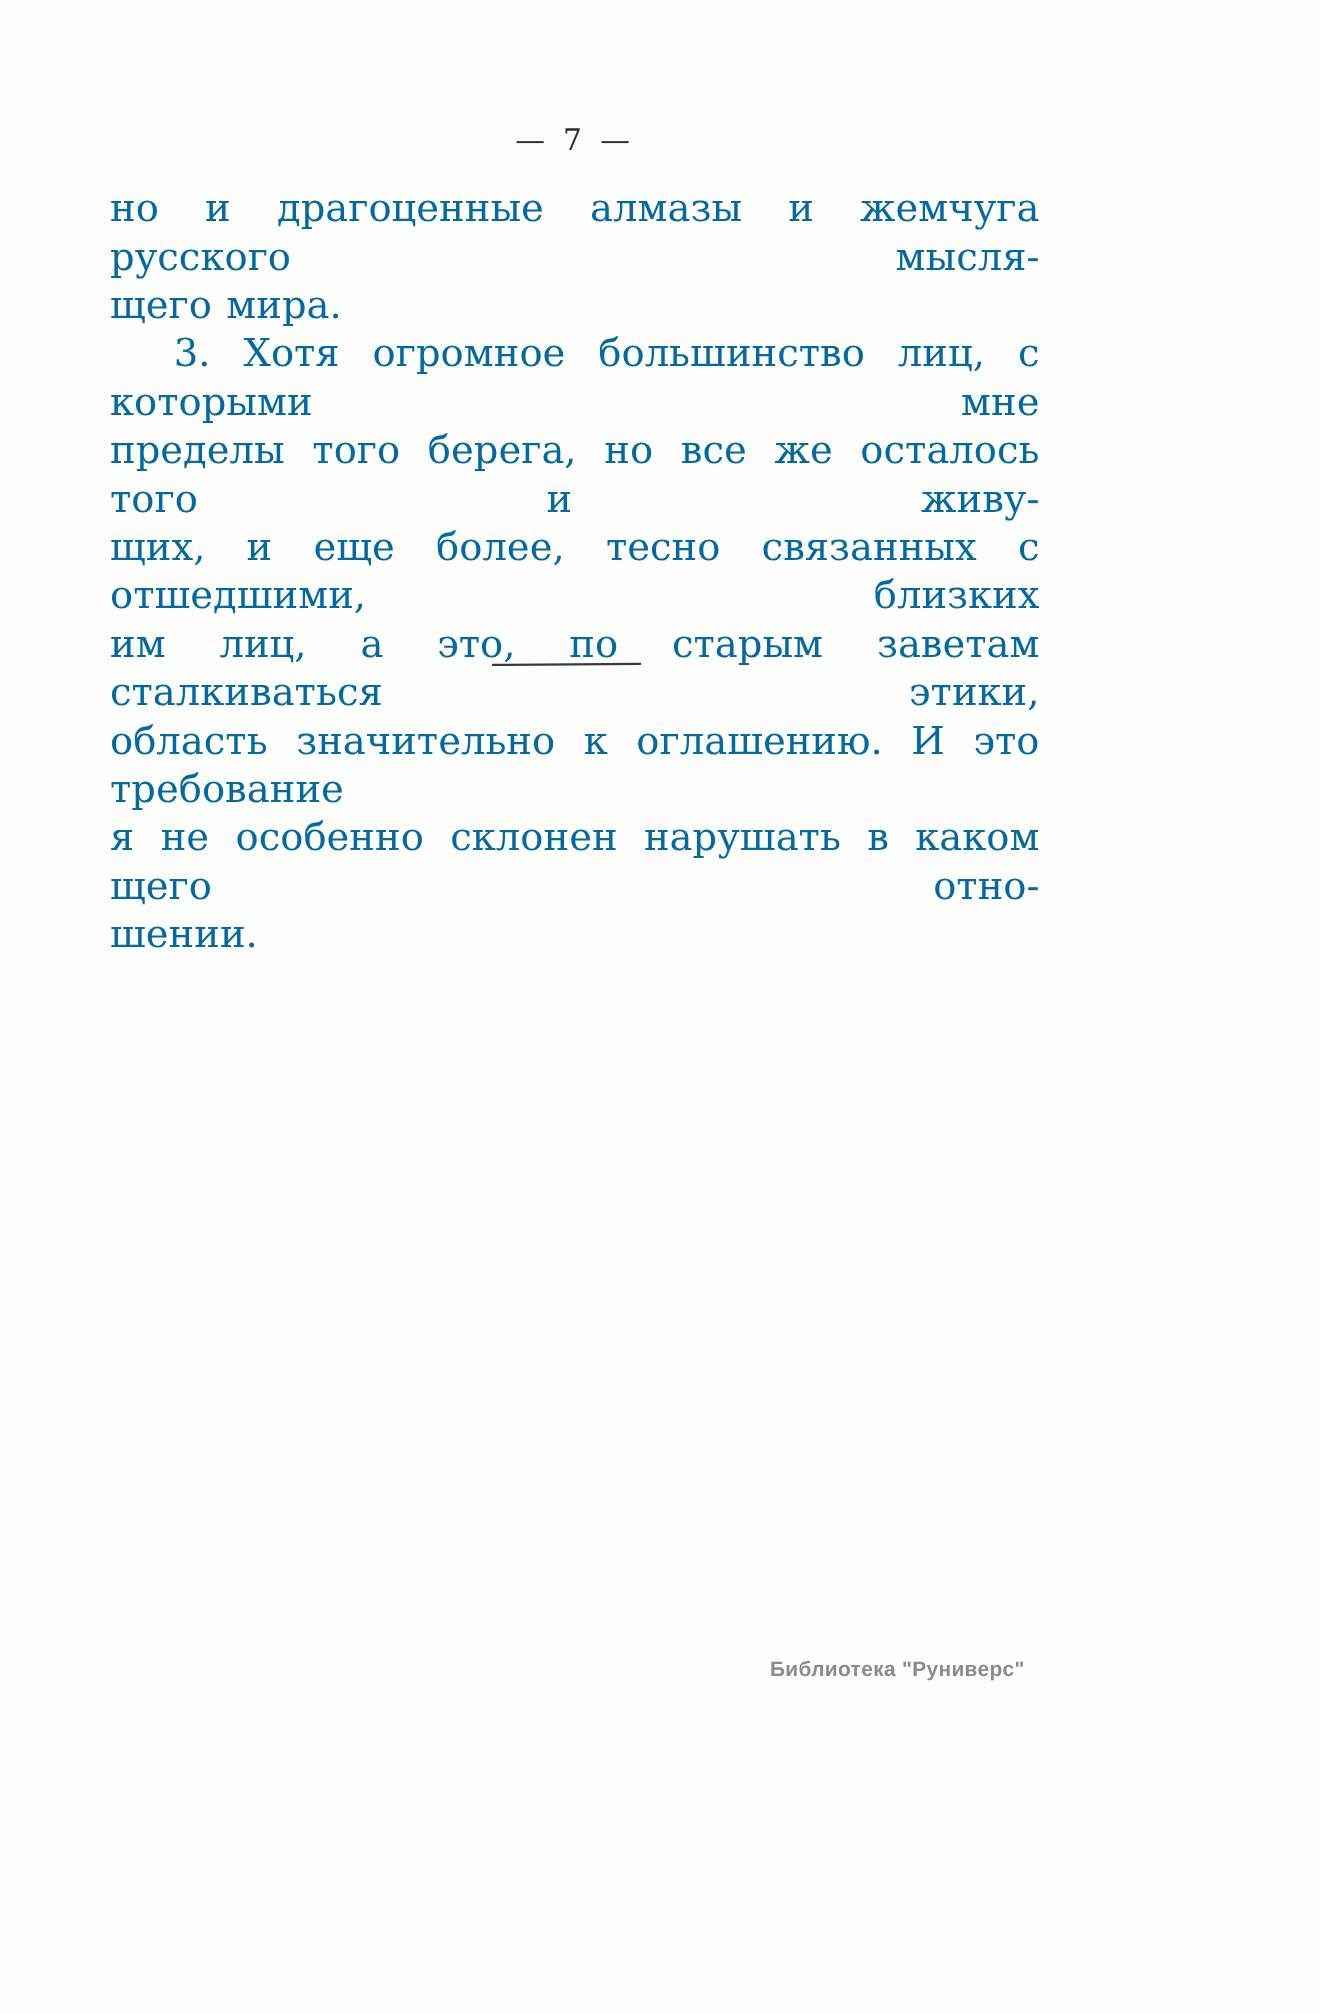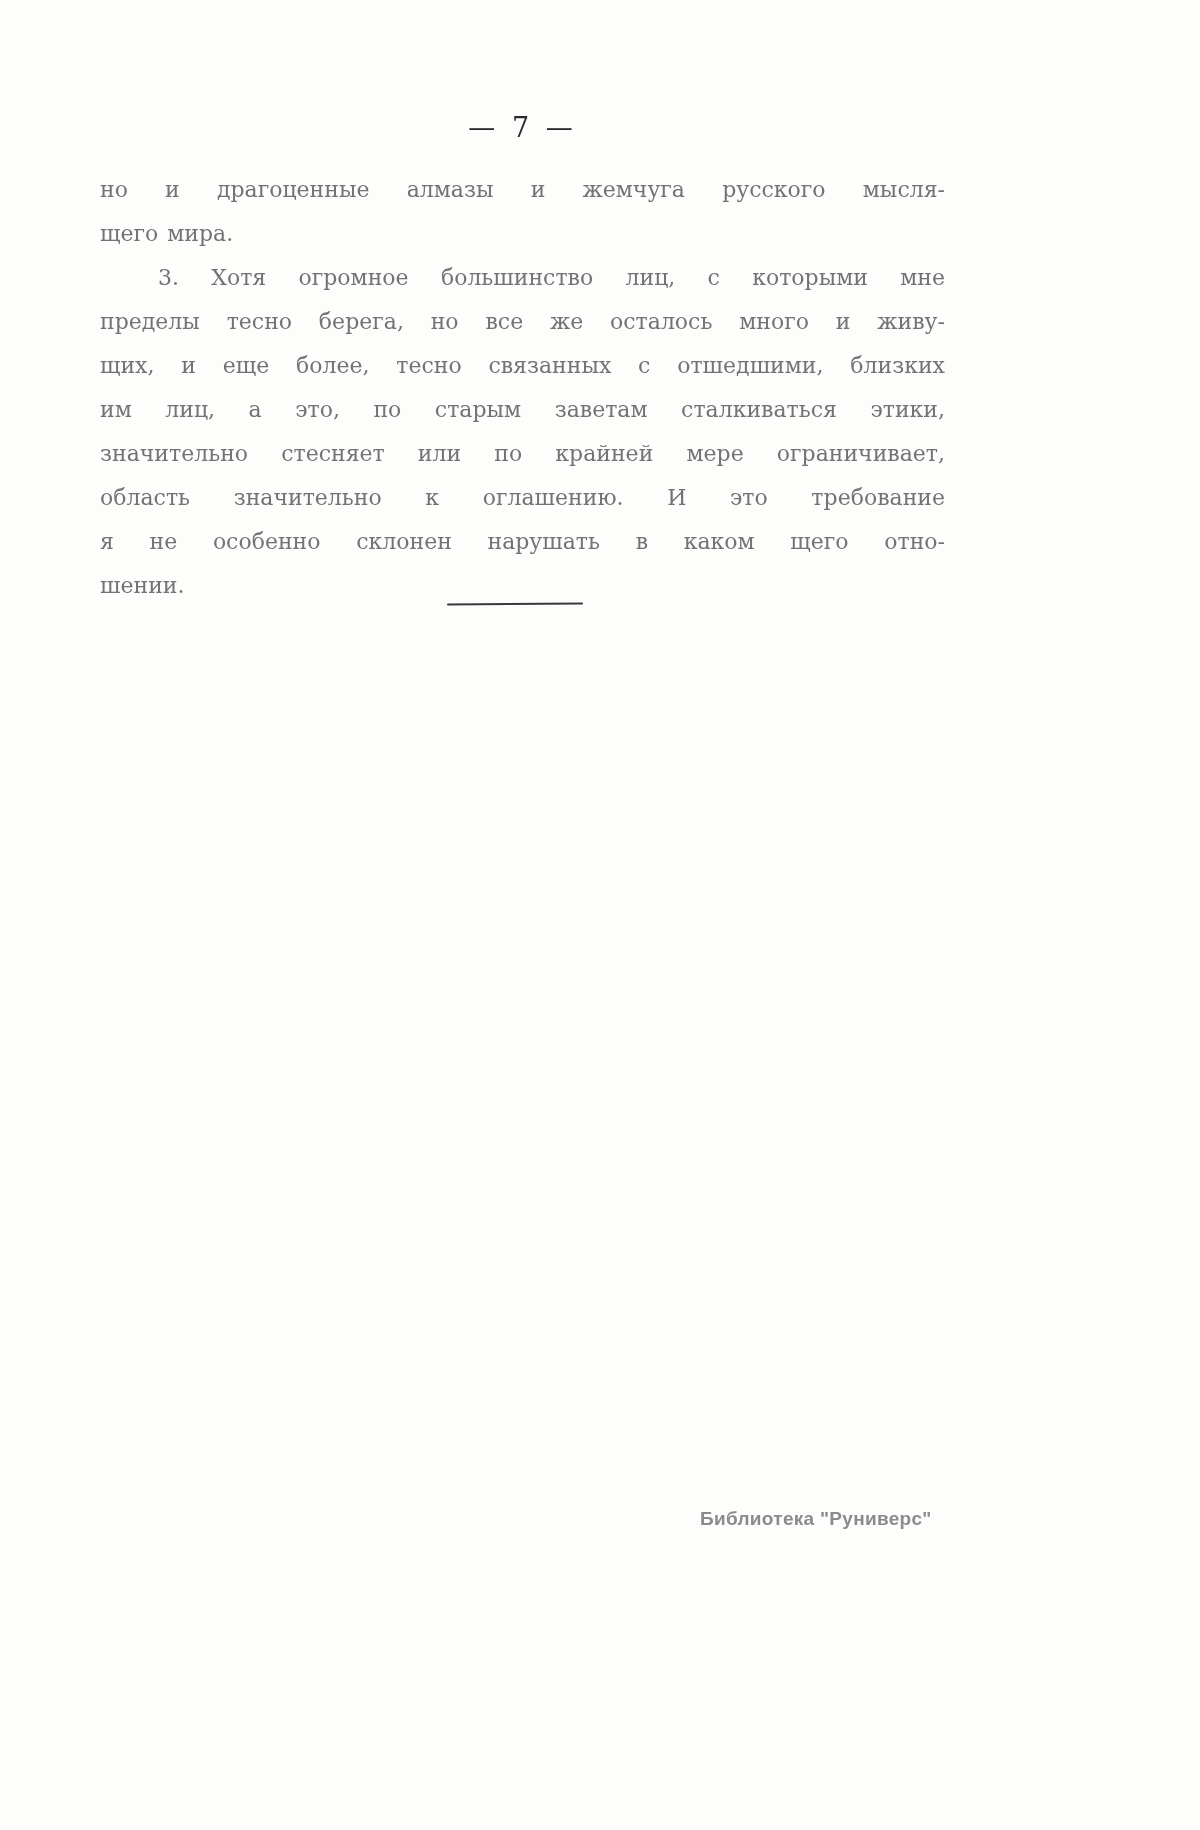--- a/index.html
+++ b/index.html
@@ -28,23 +28,23 @@
     text-align: center;
     font-size: 27px;
     letter-spacing: 4px;
     color: #2a2a2a;
   }
   .text-block {
     position: absolute;
     top: 168px;
     left: 100px;
     width: 845px;
-    font-size: 22px;
+    font-size: 35px;
     line-height: 44px;
-    color: #737373;
+    color: #0369a1;
   }
   .para {
     margin: 0;
     padding: 0;
   }
   .line {
     display: block;
     text-align: justify;
     text-align-last: justify;
     white-space: normal;
@@ -87,24 +87,23 @@
 
   <div class="text-block">
 
     <p class="para">
       <span class="line">но и драгоценные алмазы и жемчуга русского мысля-</span>
       <span class="line last">щего мира.</span>
     </p>
 
     <p class="para">
       <span class="line indent">3. Хотя огромное большинство лиц, с которыми мне</span>
-      <span class="line">пределы тесно берега, но все же осталось много и живу-</span>
+      <span class="line">пределы того берега, но все же осталось того и живу-</span>
       <span class="line">щих, и еще более, тесно связанных с отшедшими, близких</span>
       <span class="line">им лиц, а это, по старым заветам сталкиваться этики,</span>
-      <span class="line">значительно стесняет или по крайней мере ограничивает,</span>
       <span class="line">область значительно к оглашению. И это требование</span>
       <span class="line">я не особенно склонен нарушать в каком щего отно-</span>
       <span class="line last">шении.</span>
     </p>
 
   </div>
 
   <div class="divider"></div>
 
   <div class="watermark">Библиотека "Руниверс"</div>

